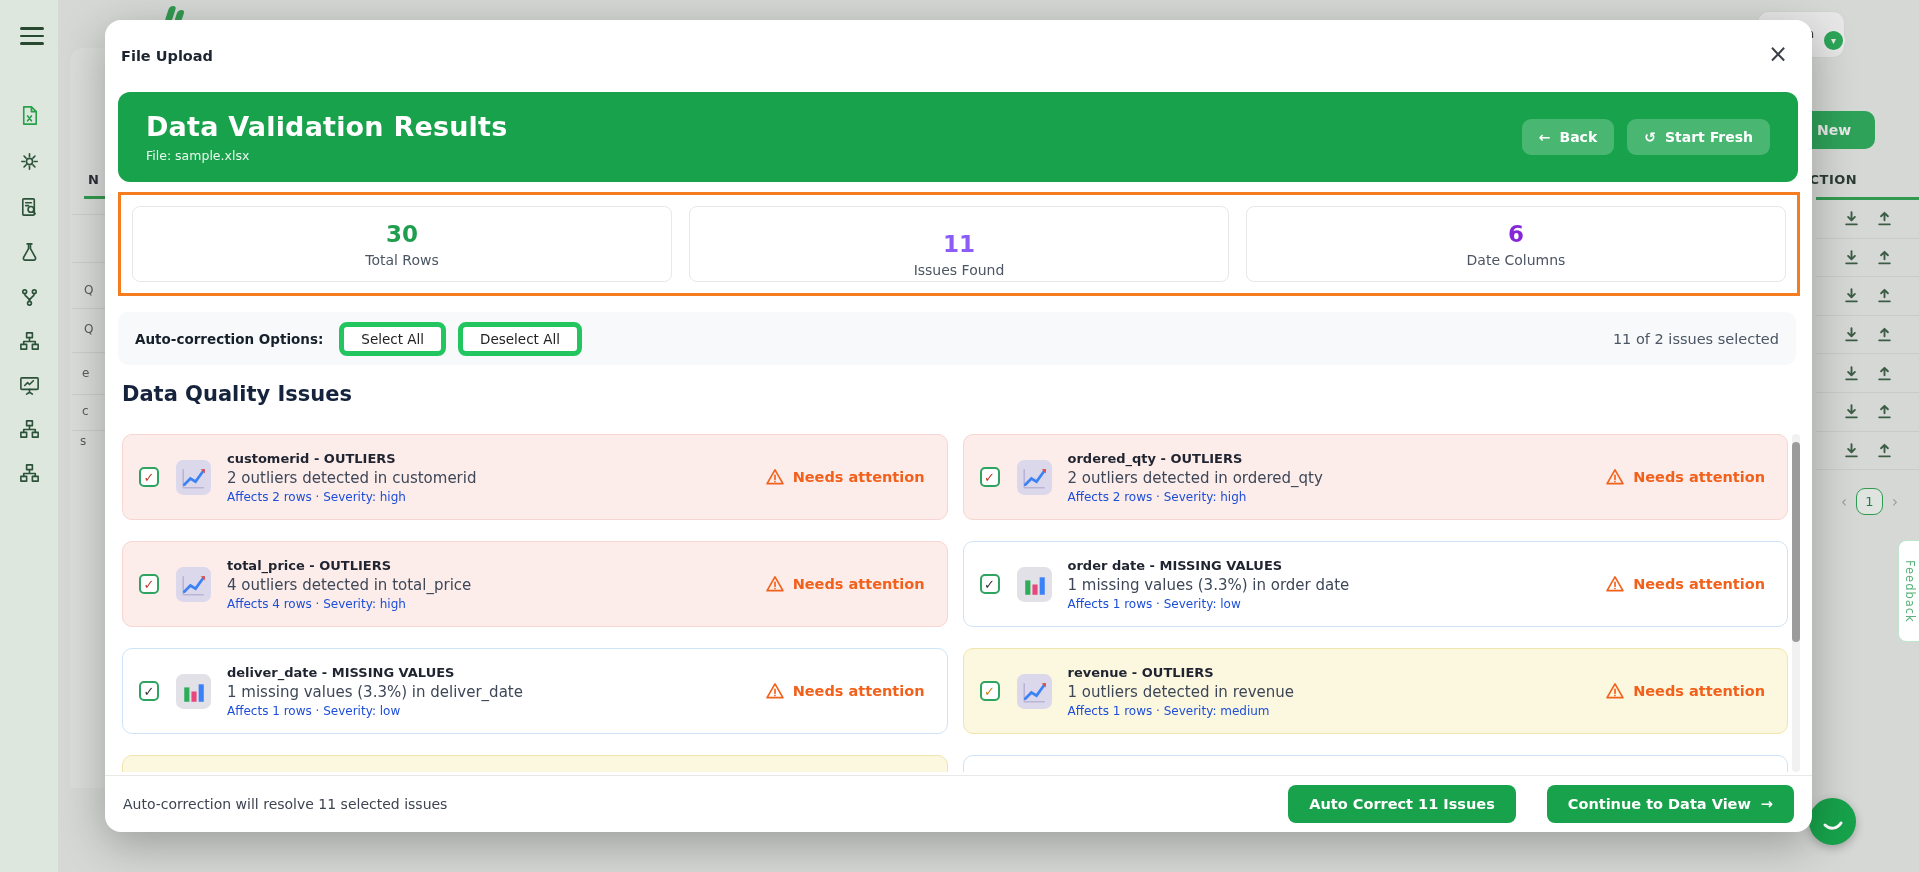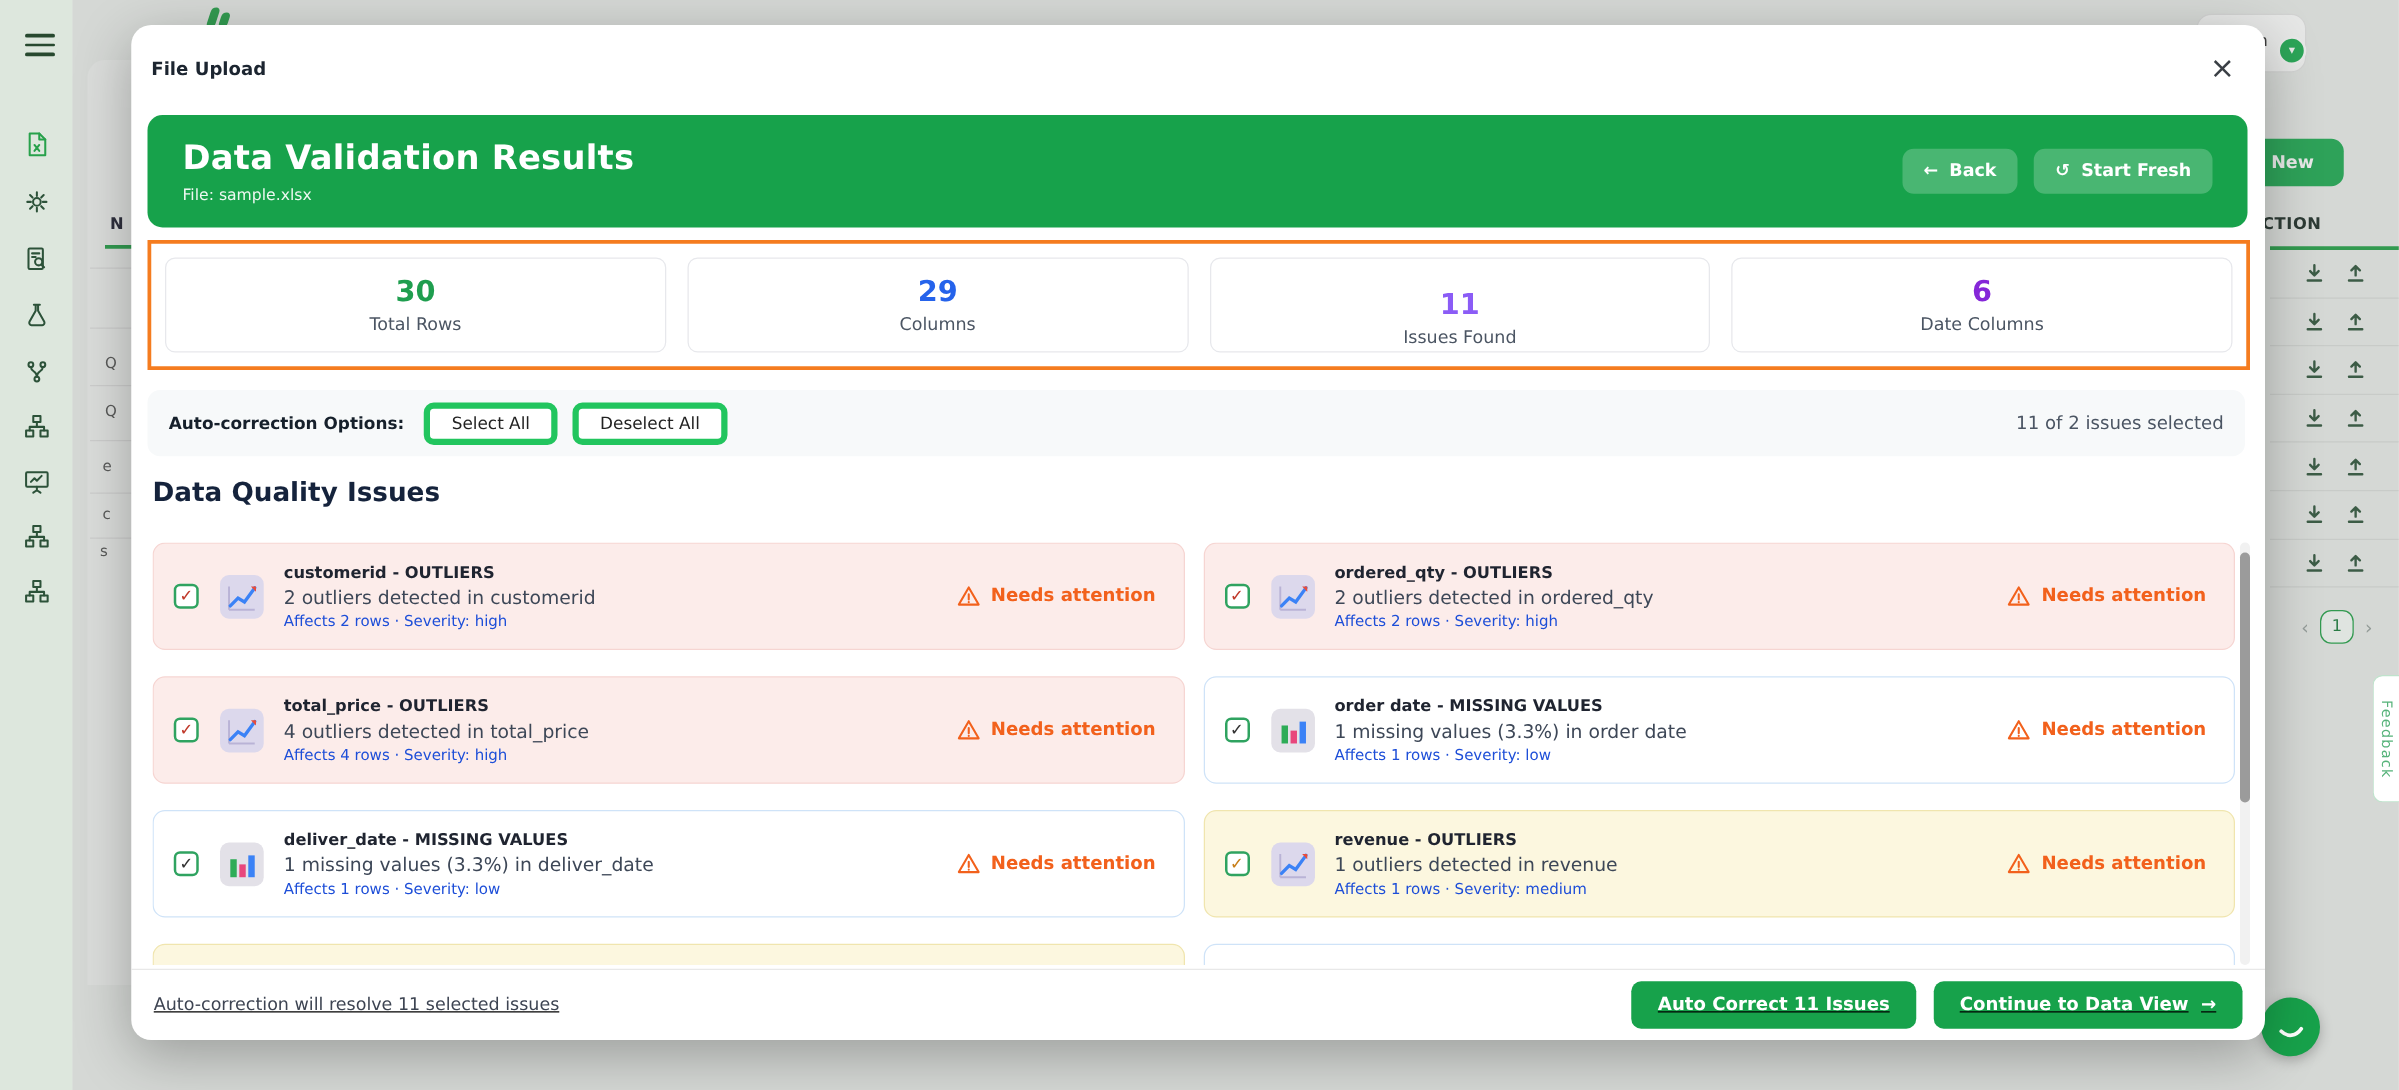--- a/index.html
+++ b/index.html
@@ -98,25 +98,25 @@
   .issue-desc { font-size:15px; color:#3d4757; margin-bottom:3px; }
   .issue-meta { font-size:12px; color:#1d4ed8; }
   .issue-status { display:flex; align-items:center; gap:8px; color:#f2611c; font-size:14.5px; font-weight:bold;
     flex-shrink:0; margin-right:6px; }
   .warn-svg { width:20px; height:20px; stroke:#f2611c; fill:none; stroke-width:2; stroke-linecap:round; stroke-linejoin:round; }
 
   #scroll-track { position:absolute; left:1687px; top:414px; width:8px; height:338px; background:#f1f1f1; border-radius:4px; }
   #scroll-thumb { position:absolute; left:0; top:8px; width:8px; height:200px; background:#9b9b9b; border-radius:4px; cursor:grab; }
 
   #modal-footer { position:absolute; left:0; right:0; top:755px; height:57px; border-top:1px solid #e8e8e8;
-    display:flex; align-items:center; padding:0 18px;text-decoration:underline; }
+    display:flex; align-items:center; padding:0 18px; }
   #footer-note { font-size:14px; color:#3d4452; }
   .footer-btn { background:#17a24b; color:#fff; font-size:14.5px; font-weight:bold; border-radius:8px; height:38px;
     display:inline-flex; align-items:center; gap:10px; padding:0 21px; cursor:pointer; }
-  .footer-btns { margin-left:auto; display:flex; gap:14px; }
+  .footer-btns { margin-left:auto; display:flex; gap:31px; }
 </style>
 </head>
 <body>
 
 <div id="sidebar">
   <div class="burger">
       <div></div>
       <div></div>
       <div></div>
     </div>
@@ -303,24 +303,20 @@
       </span>
     </div>
   </div>
 
   <div id="stats">
     <div class="stat-card">
       <div class="stat-num c-green">30</div>
       <div class="stat-label">Total Rows</div>
     </div>
     <div class="stat-card">
-      <div class="stat-num c-blue">29</div>
-      <div class="stat-label">Columns</div>
-    </div>
-    <div class="stat-card">
       <div class="stat-num c-orange">11</div>
       <div class="stat-label">Issues Found</div>
     </div>
     <div class="stat-card">
       <div class="stat-num c-purple">6</div>
       <div class="stat-label">Date Columns</div>
     </div>
   </div>
 
   <div id="autobar">

